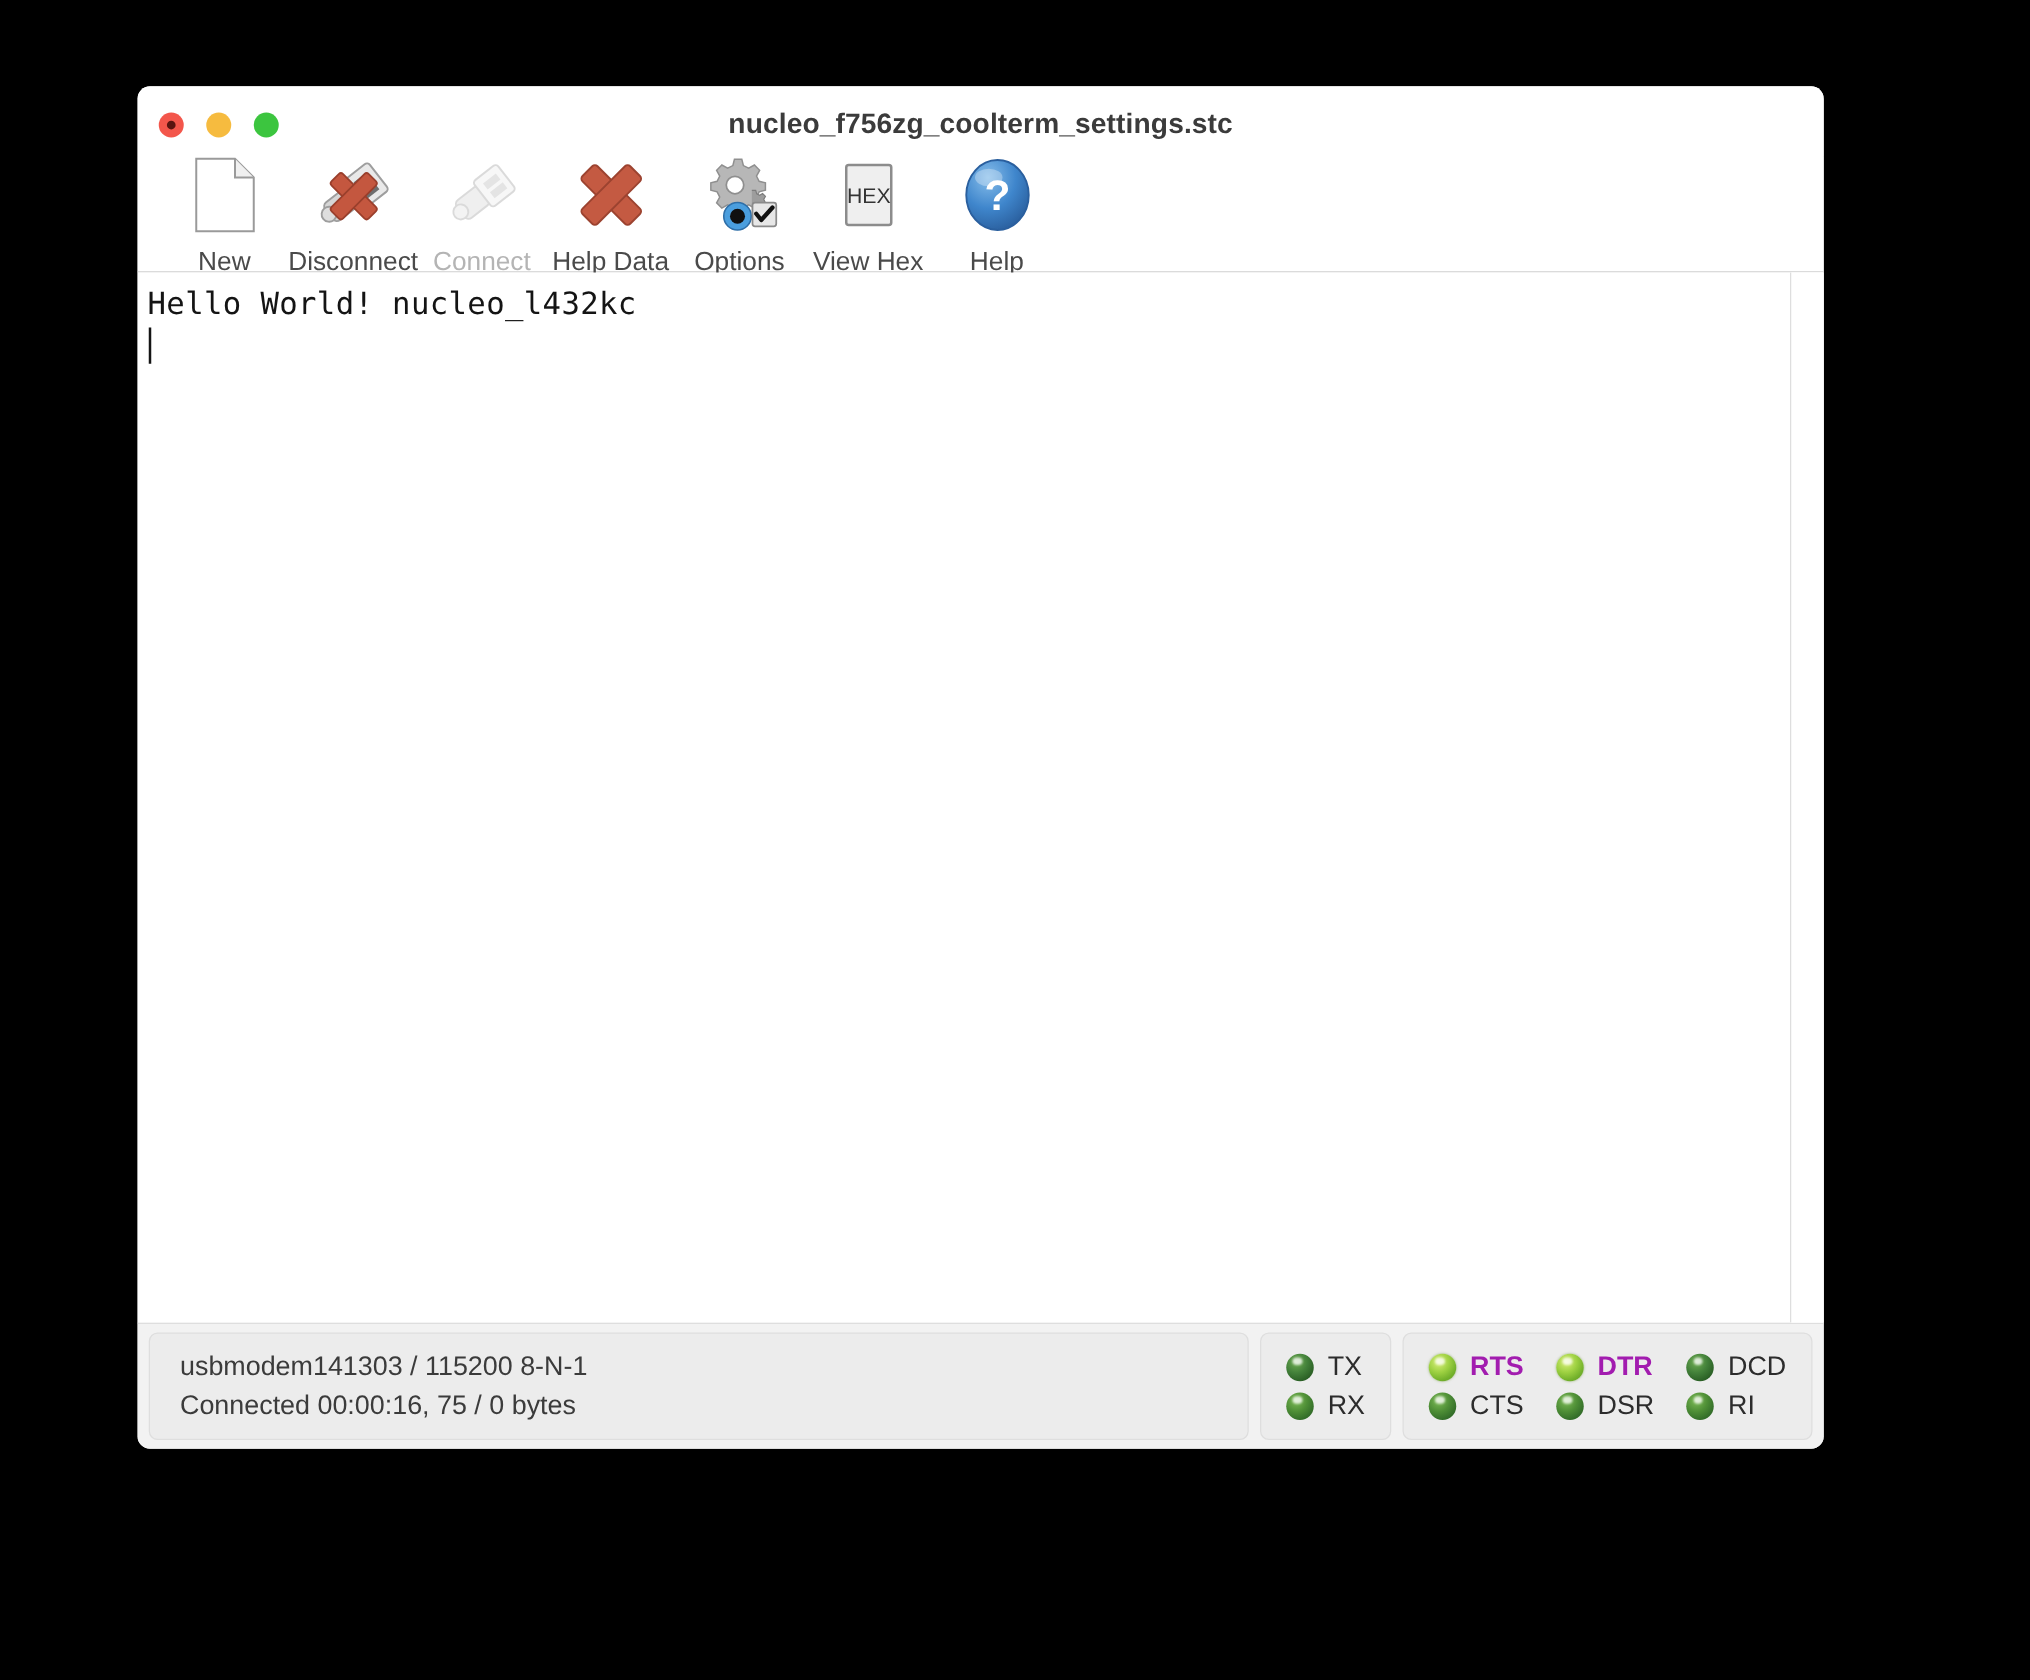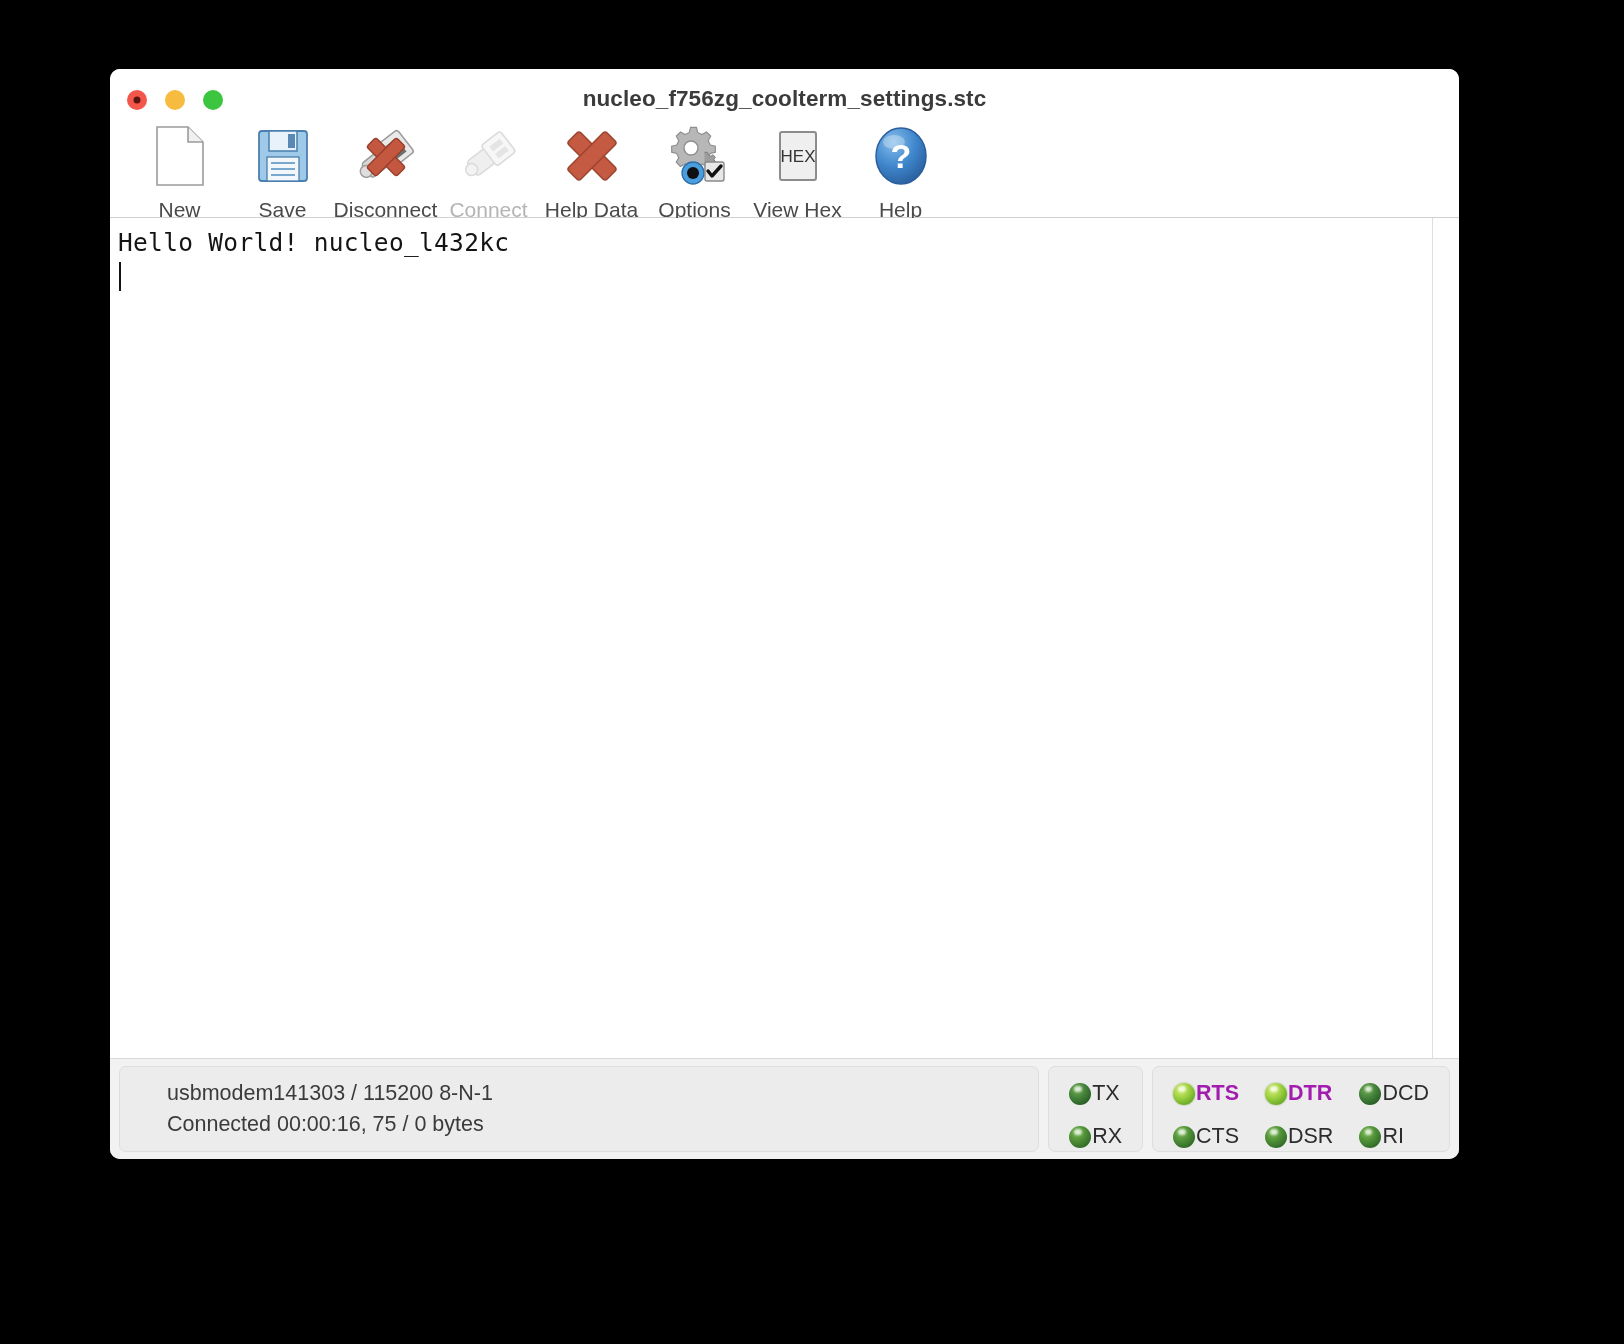--- a/index.html
+++ b/index.html
@@ -160,21 +160,21 @@
     background: #ececec;
     border: 1px solid #dedede;
     border-radius: 7px;
     box-sizing: border-box;
     height: 86px;
     display: flex;
     align-items: center;
   }
   .panel.info {
     flex: 1 1 auto;
-    padding-left: 47px;
+    padding-left: 24px;
     flex-direction: column;
     justify-content: center;
     align-items: flex-start;
     gap: 6px;
   }
   .info-line {
     font-size: 21.5px;
     color: #3b3b3b;
     white-space: nowrap;
   }
@@ -185,23 +185,22 @@
     display: grid;
     grid-auto-flow: column;
     grid-template-rows: 1fr 1fr;
     column-gap: 26px;
     row-gap: 6px;
     align-items: center;
   }
   .led-item {
     display: flex;
     align-items: center;
-    gap: 1px;
+    gap: 11px;
     white-space: nowrap;
-    margin-top: 12px;
   }
   .led {
     width: 22px;
     height: 22px;
     border-radius: 50%;
     flex: 0 0 22px;
     position: relative;
   }
   .led::after {
     content: "";
@@ -248,36 +247,20 @@
       <span class="glyph">
         <svg width="52" height="62" viewBox="0 0 52 62">
           <path d="M3 2 H34 L49 17 V60 H3 Z" fill="#ffffff" stroke="#9a9a9a" stroke-width="1.6"></path>
           <path d="M34 2 L34 17 L49 17" fill="#f0f0f0" stroke="#9a9a9a" stroke-width="1.6"></path>
         </svg>
       </span>
       <span class="lbl">New</span>
     </div>
 
 
-    <div class="tbtn">
-      <span class="glyph">
-        <svg width="54" height="62" viewBox="0 0 54 62">
-          <rect x="3" y="6" width="48" height="50" rx="3" fill="#9fc9e8" stroke="#4a7fae" stroke-width="1.8"></rect>
-          <rect x="13" y="6" width="28" height="20" fill="#e8f2fa" stroke="#4a7fae" stroke-width="1.5"></rect>
-          <rect x="32" y="9" width="7" height="14" fill="#5a88b5"></rect>
-          <rect x="11" y="32" width="32" height="24" fill="#f2f7fb" stroke="#4a7fae" stroke-width="1.3"></rect>
-          <g stroke="#7aa8cd" stroke-width="2">
-            <line x1="15" y1="38" x2="39" y2="38"></line>
-            <line x1="15" y1="44" x2="39" y2="44"></line>
-            <line x1="15" y1="50" x2="39" y2="50"></line>
-          </g>
-        </svg>
-      </span>
-      <span class="lbl">Save</span>
-    </div>
 
     <div class="tbtn">
       <span class="glyph">
         <svg width="66" height="62" viewBox="0 0 66 62">
           <g transform="rotate(-38 33 31)">
             <rect x="8" y="22" width="26" height="18" rx="4" fill="#d6d6d6" stroke="#9e9e9e" stroke-width="1.6"></rect>
             <rect x="32" y="17" width="26" height="28" rx="3" fill="#e9e9e9" stroke="#9e9e9e" stroke-width="1.6"></rect>
             <rect x="39" y="23" width="13" height="7" fill="#6e6e6e"></rect>
             <rect x="39" y="33" width="13" height="7" fill="#6e6e6e"></rect>
             <circle cx="8" cy="31" r="6" fill="#dedede" stroke="#9e9e9e" stroke-width="1.5"></circle>

